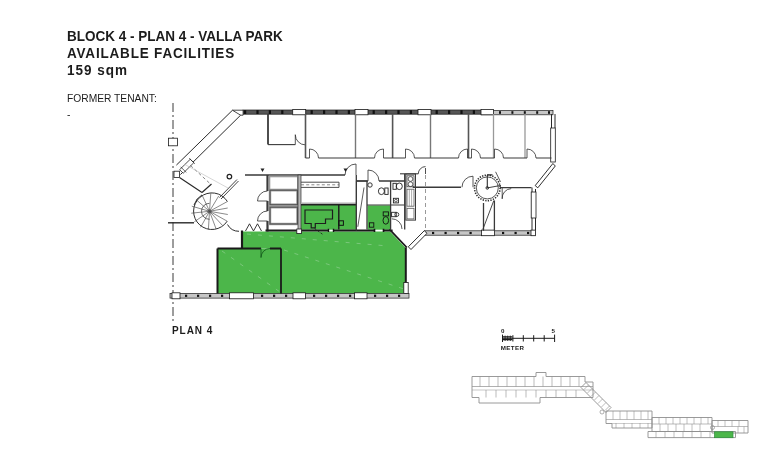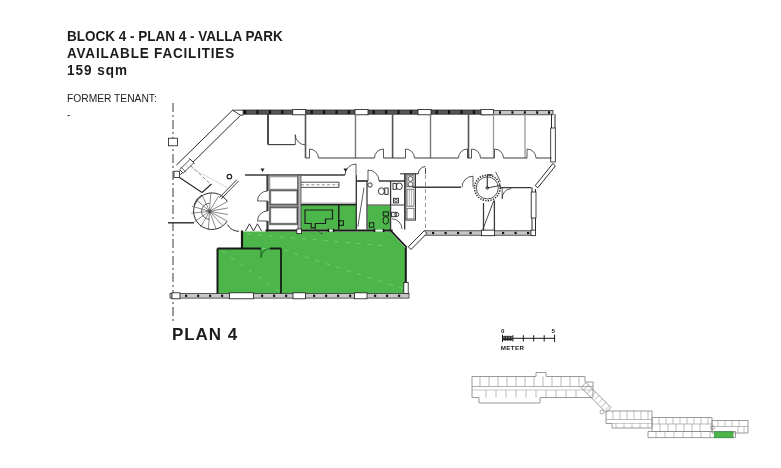--- a/index.html
+++ b/index.html
@@ -4,21 +4,21 @@
 <style>
   html,body{margin:0;padding:0;background:#ffffff;}
   body{width:781px;height:468px;position:relative;overflow:hidden;
        font-family:"Liberation Sans",sans-serif;}
   .hdr{position:absolute;left:67px;top:27px;color:#1c1c1c;font-weight:bold;
        font-size:15px;line-height:17.2px;transform:scaleX(.9);transform-origin:left top;}
   .hdr .w{letter-spacing:.9px;}
   .sub{position:absolute;left:67px;top:91px;color:#1c1c1c;font-weight:normal;
        font-size:10.8px;line-height:15.5px;transform:scaleX(.95);transform-origin:left top;}
   .plan4{position:absolute;left:172px;top:325px;color:#1c1c1c;font-weight:bold;
-       font-size:17px;letter-spacing:.95px;}
+       font-size:10px;letter-spacing:.95px;}
   svg{position:absolute;left:0;top:0;}
 </style>
 </head>
 <body>
 
 <div class="hdr">BLOCK 4 - PLAN 4 - VALLA PARK<br><span class="w">AVAILABLE FACILITIES</span><br><span style="letter-spacing:1.1px">159&nbsp;sqm</span></div>
 
 <div class="sub">FORMER TENANT:<br>-</div>
 
 <div class="plan4">PLAN 4</div>

